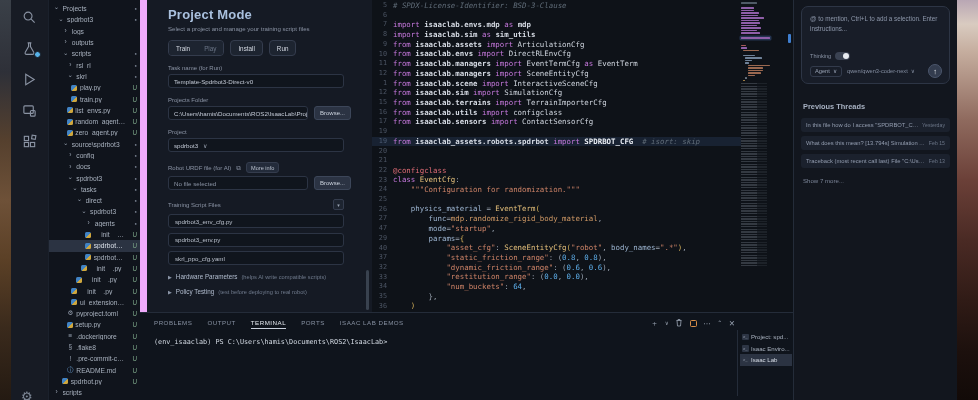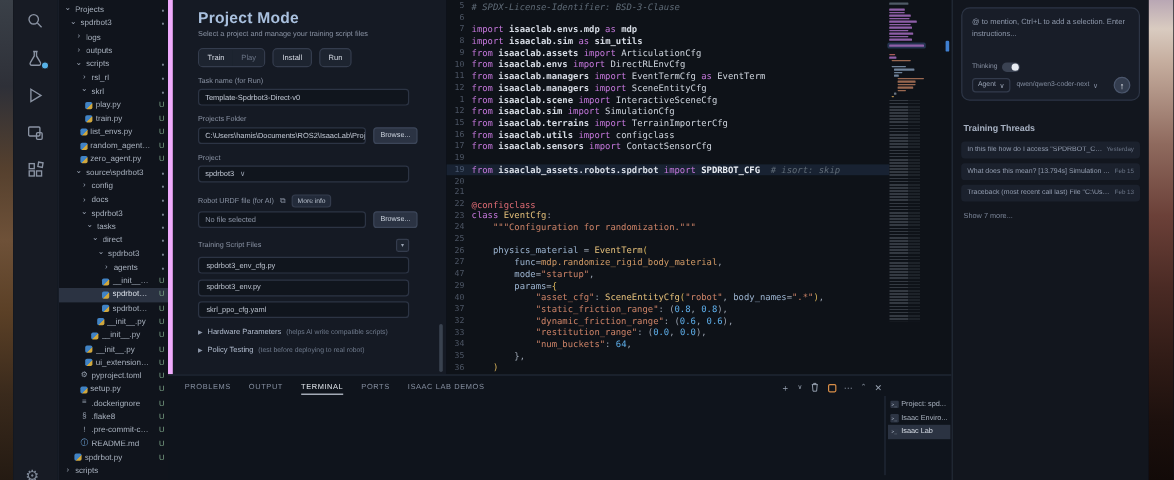--- a/index.html
+++ b/index.html
@@ -20,21 +20,21 @@
 .ex-row{height:11.3px;display:flex;align-items:center;gap:2.5px;font-size:6.7px;color:#a9b2bf;padding-right:3px;cursor:pointer;white-space:nowrap}
 .ex-row.sel{background:#2b3342;color:#dae0e9}
 .ex-ic{flex:0 0 7px;width:7px;text-align:center;font-size:6.5px;color:#97a1b0;line-height:1}
 .ic-chevdown{transform:translateY(-1px)}
 .ic-python{flex:0 0 6px;width:6px;height:6px;border-radius:1.5px;background:linear-gradient(135deg,#4183c4 58%,#cfa73e 58%)}
 .ic-info{color:#6ca3d8}
 .ex-lab{flex:1;overflow:hidden;text-overflow:ellipsis}
 .ex-git{flex:0 0 9px;text-align:right;font-size:6.3px;color:#7ea88a}
 .ex-git.dot{font-size:4px;color:#7d8796;letter-spacing:0}
 
-.ppanel{position:absolute;left:129px;top:0;width:232px;height:312px;background:#151a24;border-left:4px solid #f0abfc;padding:7px 0 0 21px;overflow:hidden}
+.ppanel{position:absolute;left:129px;top:0;width:232px;height:312px;background:#151a24;border-left:7px solid #f0abfc;padding:7px 0 0 21px;overflow:hidden}
 .pp-title{font-size:13px;font-weight:bold;color:#a9c0de;letter-spacing:.2px}
 .pp-sub{font-size:6.1px;color:#8a93a4;margin-top:3px}
 .pp-actions{display:flex;gap:6px;margin-top:8px;align-items:center}
 .seg{display:flex;border:1px solid #343c4d;border-radius:4px;overflow:hidden;background:#1d2430}
 .abtn{background:#1d2430;border:1px solid #343c4d;border-radius:4px;color:#d6dbe4;font-size:6.3px;padding:3.5px 7px;font-family:inherit;cursor:pointer}
 .seg .abtn{border:none;border-radius:0}
 .abtn.dim{color:#6b7587}
 .pp-label{font-size:6px;color:#8a93a4;margin:9px 0 3px}
 .pp-input{width:176px;height:14px;background:#10151d;border:1px solid #2c3444;border-radius:3px;color:#c3cad6;font-size:6.2px;display:flex;align-items:center;padding:0 5px;white-space:nowrap;overflow:hidden}
 .pp-input .ph{color:#8b94a5}
@@ -476,20 +476,21 @@
       <span class="tic">＋</span>
       <span class="tic" style="font-size:5.5px">∨</span>
       <span class="tic"><svg width="8" height="9" viewBox="0 0 8 9">
             <path d="M1.5 2.5h5M3 2.5V1.5h2v1M2 2.5l.5 5.5h3l.5-5.5" stroke="#99a3b2" fill="none" stroke-width=".8"></path>
           </svg></span>
       <span class="orange-sq"></span>
       <span class="tic">⋯</span>
       <span class="tic" style="font-size:6px">⌃</span>
       <span class="tic">✕</span>
     </div>
+    <div class="term-line">(env_isaaclab) PS C:\Users\hamis\Documents\ROS2\IsaacLab&gt;</div>
     <div class="sessions">
         <div class="sess">
           <span class="sess-ic">&gt;_</span>
           <span>Project: spd...</span>
         </div>
         <div class="sess">
           <span class="sess-ic">&gt;_</span>
           <span>Isaac Enviro...</span>
         </div>
         <div class="sess sel">
@@ -513,21 +514,21 @@
             <span>Agent</span>
             <span>∨</span>
           </span>
         <span class="model">
             <span>qwen/qwen3-coder-next</span>
             <span>∨</span>
           </span>
         <span class="send">↑</span>
       </div>
     </div>
-    <div class="threads-title">Training Threads</div>
+    <div class="threads-title">Previous Threads</div>
     <div>
         <div class="thread">
           <span class="th-t">In this file how do I access "SPDRBOT_CFG" in...</span>
           <span class="th-time">Yesterday</span>
         </div>
         <div class="thread">
           <span class="th-t">What does this mean? [13.794s] Simulation A...</span>
           <span class="th-time">Feb 15</span>
         </div>
         <div class="thread">

